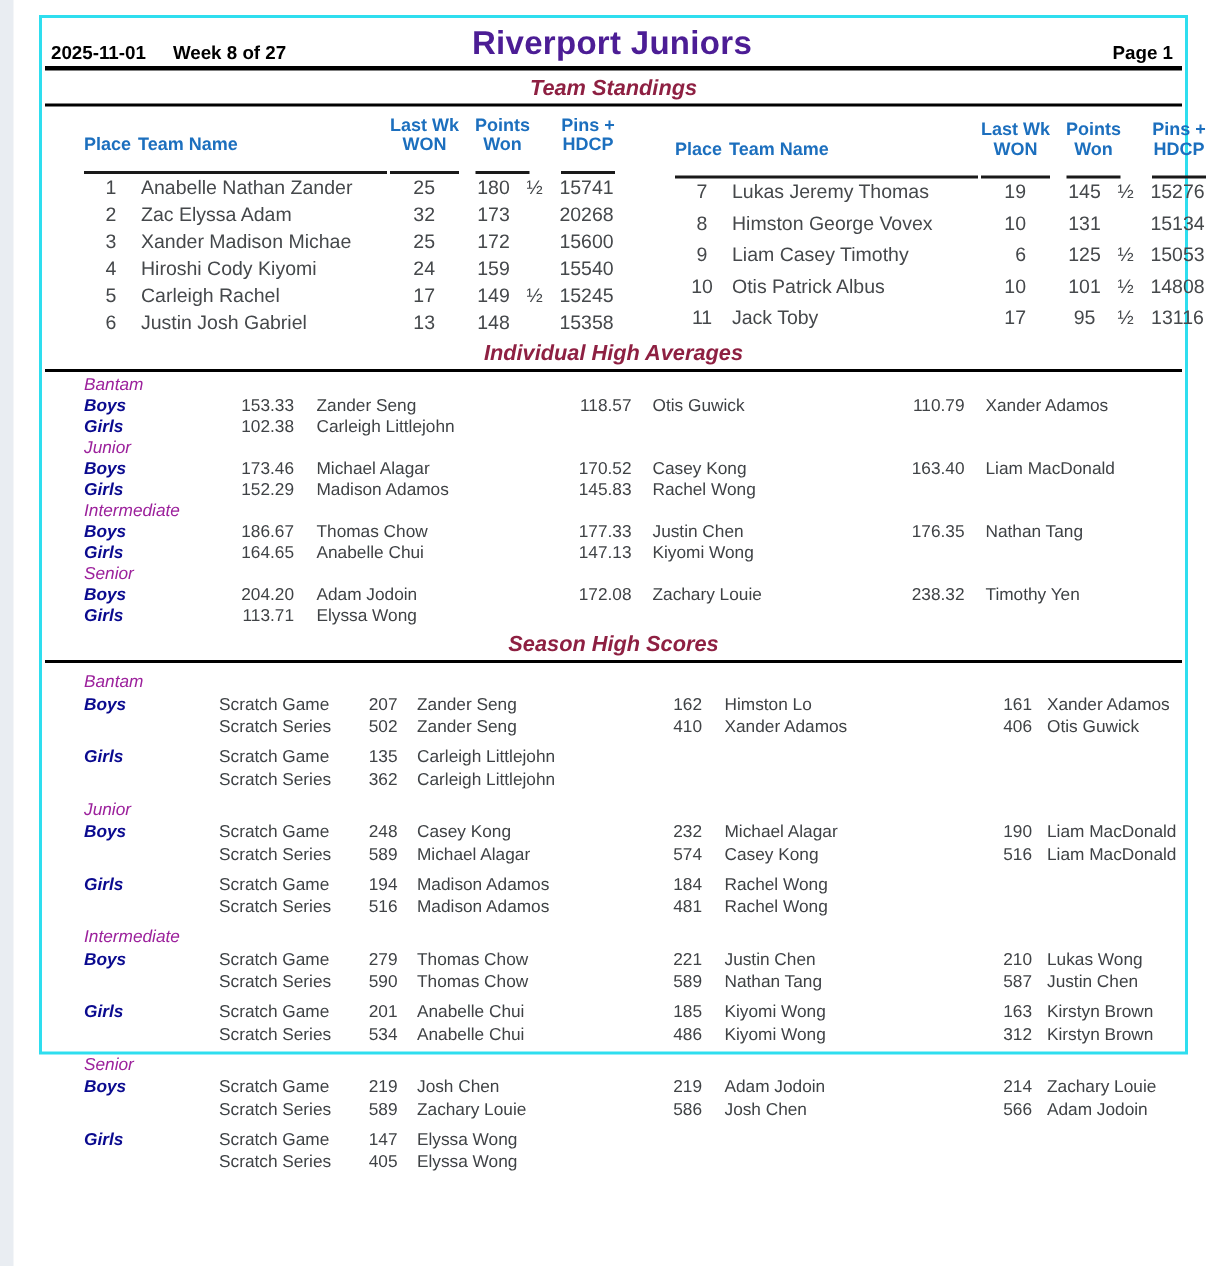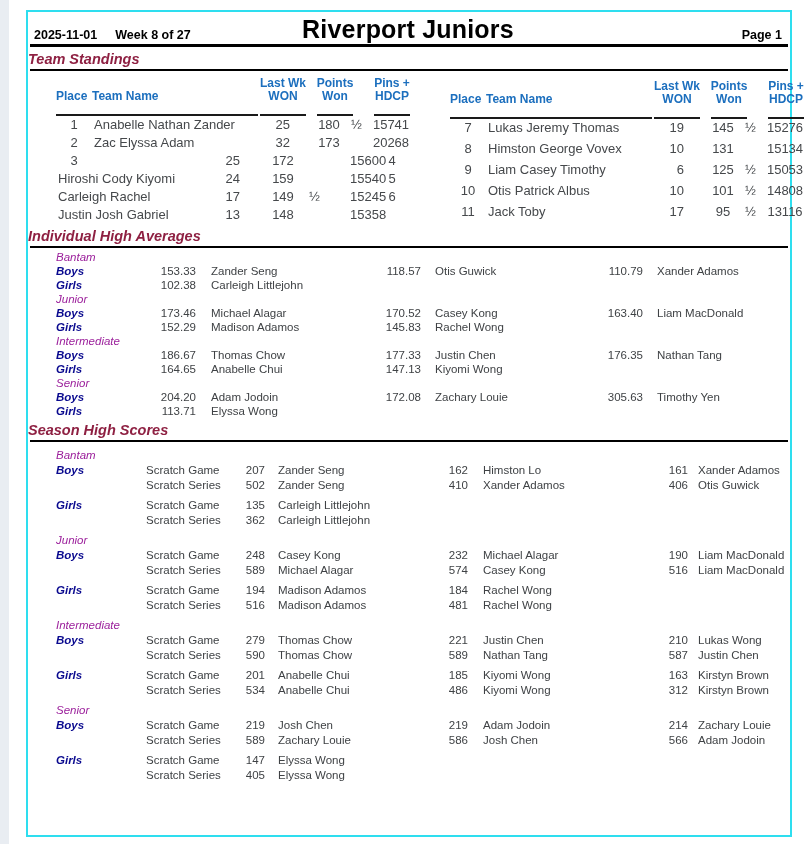--- a/index.html
+++ b/index.html
@@ -1,35 +1,35 @@
 <!DOCTYPE html>
 <html><head>
 <meta charset="utf-8">
 <style>
   * { box-sizing: border-box; margin: 0; padding: 0; }
   html,body { width:809px; height:844px; background:#ffffff; overflow:hidden;
               font-family:"Liberation Sans", sans-serif; }
   .side-strip { position:absolute; left:0; top:0; width:9px; height:844px; background:#E9EDF2; }
-  .sheet { position:absolute; left:26px; top:10px; width:766px; height:827px;
+  .sheet { position:absolute; left:26px; top:10px; width:766px; height:693px;
            border:2px solid #2EDEEF; background:#fff; }
 
   
   .hdr-row { display:flex; align-items:flex-end; padding:0 8px 0 6px; }
   .hcell { flex:1 1 0; font-size:12.5px; font-weight:bold; color:#000; white-space:nowrap; }
   .hcell.c { text-align:center; }
   .hcell.r { text-align:right; }
   .r1 { padding-top:4px; }
-  .r1 .league-title { font-size:25px; line-height:26px; color:#000000; letter-spacing:0.2px; }
+  .r1 .league-title { font-size:22px; line-height:26px; color:#4c1d95; letter-spacing:0.2px; }
   .r1 .hcell.l span { margin-right:18px; }
   .r2 { padding-top:3px; }
   .r2 .center-name { font-size:15px; font-style:italic; color:#E8821D; }
   .hline3 { height:3px; background:#000; margin:2px 2px 0 2px; }
   .hline2 { height:2px; background:#000; margin:2px 2px 0 2px; }
 
-  .sec-title { color:#8E2042; font-style:italic; font-weight:bold;
+  .sec-title { text-align:center; color:#8E2042; font-style:italic; font-weight:bold;
                font-size:14.5px; line-height:16px; margin-top:4px; }
 
   
   .stand-flex { display:flex; gap:28px; margin:2px 0 0 28px; }
   .stand-grid { display:grid; grid-template-columns:36px 166px 50px 42px 12px 60px;
                 font-size:13px; color:#45484B; }
   .hc { color:#1C6FBE; font-weight:bold; font-size:12px; line-height:13px;
         display:flex; align-items:flex-end; padding-top:4px; }
   .hc .ul { border-bottom:2px solid #1a1a1a; padding-bottom:11px; }
   .hc.one { justify-content:flex-start; }
@@ -109,20 +109,21 @@
         <div class="c ptsint">180</div>
         <div class="c half">½</div>
         <div class="c pins">15741</div>
         <div class="c place">2</div>
         <div class="c team">Zac Elyssa Adam</div>
         <div class="c lastwk">32</div>
         <div class="c ptsint">173</div>
         <div class="c half"></div>
         <div class="c pins">20268</div>
         <div class="c place">3</div>
+        <div class="c team">Xander Madison Michae</div>
         <div class="c lastwk">25</div>
         <div class="c ptsint">172</div>
         <div class="c half"></div>
         <div class="c pins">15600</div>
         <div class="c place">4</div>
         <div class="c team">Hiroshi Cody Kiyomi</div>
         <div class="c lastwk">24</div>
         <div class="c ptsint">159</div>
         <div class="c half"></div>
         <div class="c pins">15540</div>
@@ -248,21 +249,21 @@
         <div class="val"></div>
         <div class="nm3"></div>
       </div>
       <div class="division">Senior</div>
       <div class="avg-row">
         <div class="glabel">Boys</div>
         <div class="val">204.20</div>
         <div class="nm1">Adam Jodoin</div>
         <div class="val">172.08</div>
         <div class="nm2">Zachary Louie</div>
-        <div class="val">305.63</div>
+        <div class="val">238.32</div>
         <div class="nm3">Timothy Yen</div>
       </div>
       <div class="avg-row">
         <div class="glabel">Girls</div>
         <div class="val">113.71</div>
         <div class="nm1">Elyssa Wong</div>
         <div class="val"></div>
         <div class="nm2"></div>
         <div class="val"></div>
         <div class="nm3"></div>

